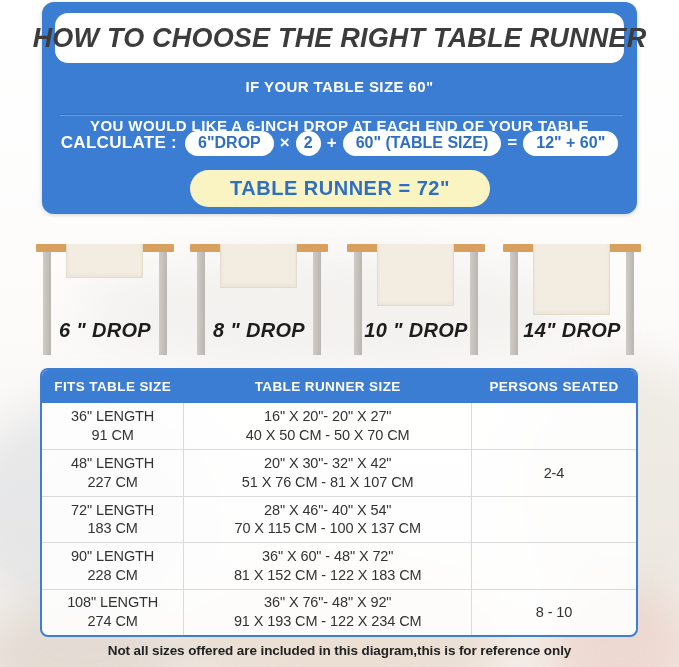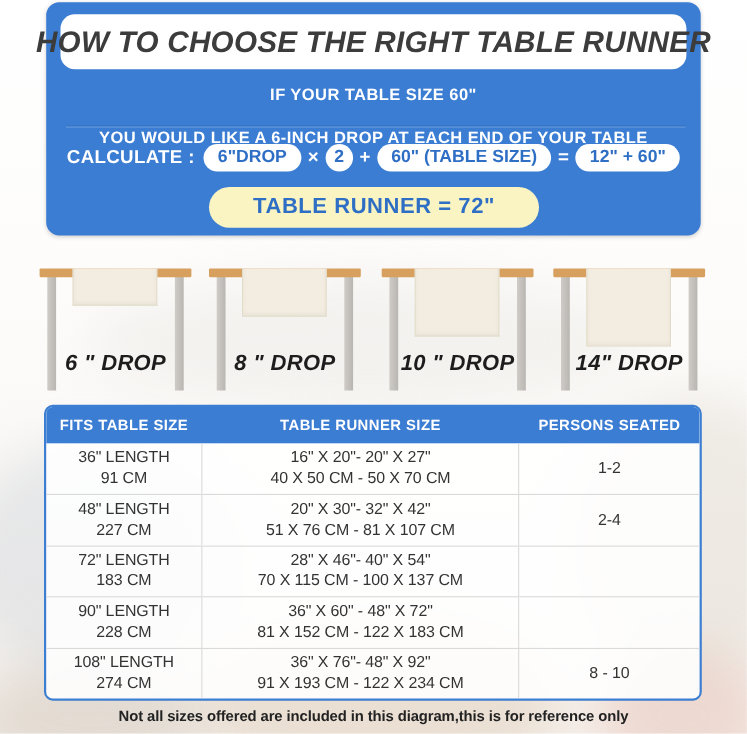--- a/index.html
+++ b/index.html
@@ -149,23 +149,20 @@
 
     <div class="tbl-row">
       <div class="cell">
         <span class="ln">36" LENGTH</span>
         <span class="ln">91 CM</span>
       </div>
       <div class="cell mid">
         <span class="ln">16" X 20"- 20" X 27"</span>
         <span class="ln">40 X 50 CM - 50 X 70 CM</span>
       </div>
-      <div class="cell">
-        <span class="ln">1-2</span>
-      </div>
     </div>
 
     <div class="tbl-row">
       <div class="cell">
         <span class="ln">48" LENGTH</span>
         <span class="ln">227 CM</span>
       </div>
       <div class="cell mid">
         <span class="ln">20" X 30"- 32" X 42"</span>
         <span class="ln">51 X 76 CM - 81 X 107 CM</span>

